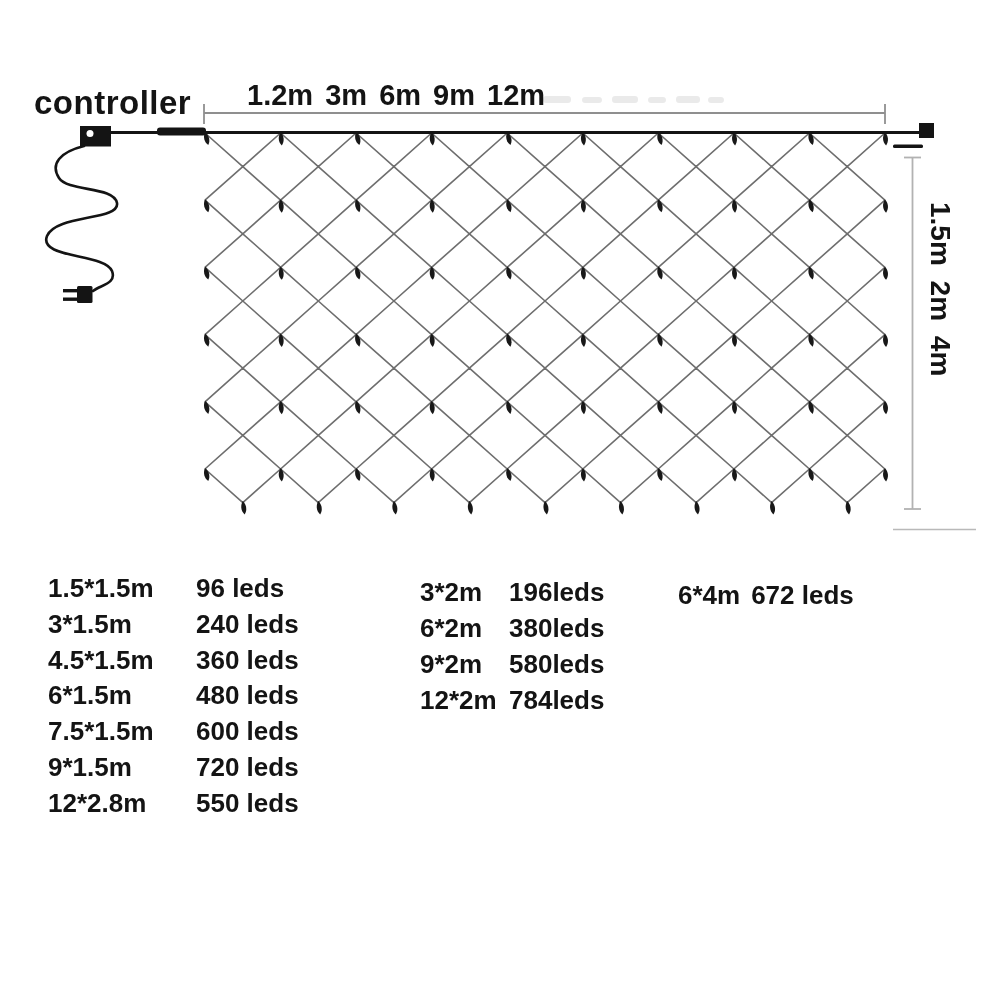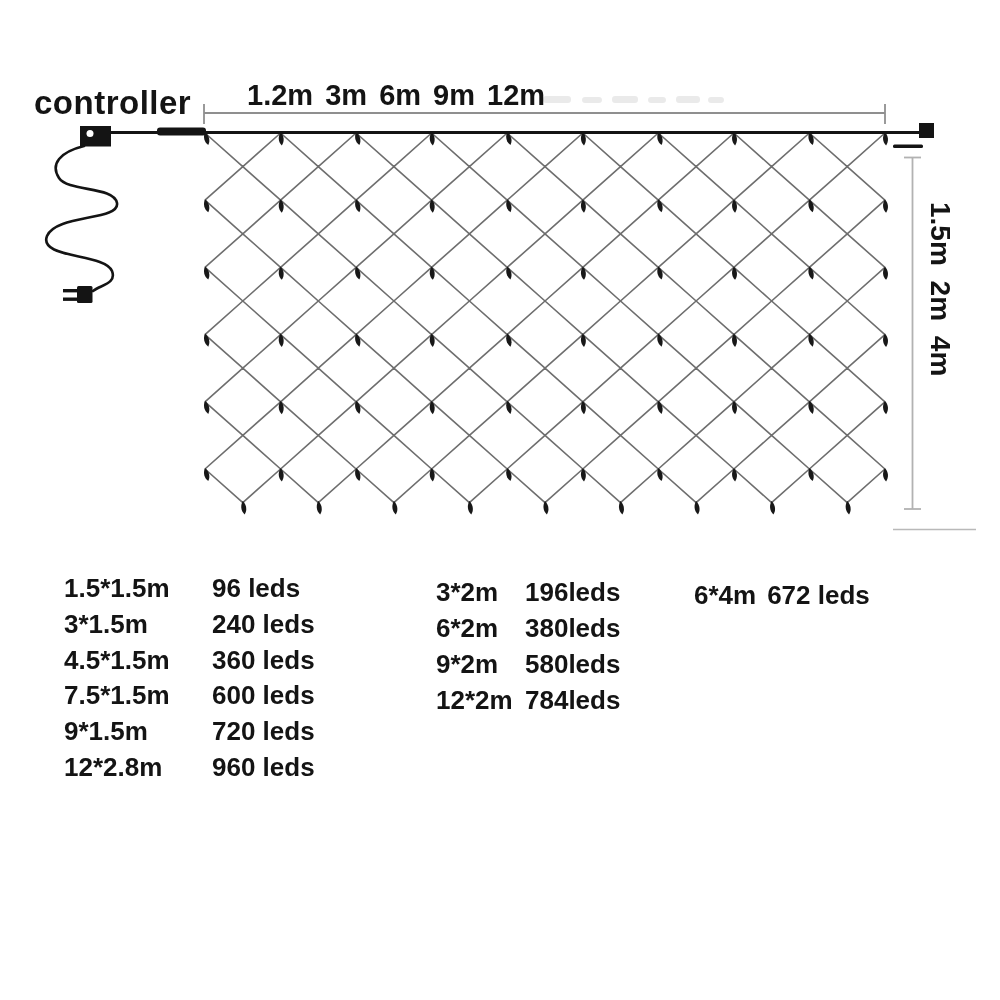--- a/index.html
+++ b/index.html
@@ -29,21 +29,21 @@
   .lbl{position:absolute;font-weight:700;white-space:nowrap;}
   #controller-label{left:34px;top:84px;font-size:33px;letter-spacing:.5px;}
   #width-measure-label{left:247px;top:79px;font-size:29px;word-spacing:4px;}
   #height-measure-label{
     left:956px;top:202px;
     font-size:28px;line-height:32px;word-spacing:7px;
     transform:rotate(90deg);transform-origin:0 0;
   }
 
   .specs{position:absolute;font-weight:700;font-size:26px;}
-  .spec-row{display:flex;align-items:center;margin-left:16px;}
+  .spec-row{display:flex;align-items:center;}
   #spec-col-1{left:48px;top:571px;line-height:35.8px;}
   #spec-col-1 .spec-size{width:148px;}
   #spec-col-2{left:420px;top:574px;line-height:36px;}
   #spec-col-2 .spec-size{min-width:89px;}
   #spec-col-3{left:678px;top:577px;line-height:36px;}
   #spec-col-3 .spec-size{margin-right:11px;}
 </style>
 </head>
 <body>
 
@@ -186,30 +186,34 @@
       </div>
       <div class="spec-row">
         <span class="spec-size">3*1.5m</span>
         <span class="spec-leds">240 leds</span>
       </div>
       <div class="spec-row">
         <span class="spec-size">4.5*1.5m</span>
         <span class="spec-leds">360 leds</span>
       </div>
       <div class="spec-row">
+        <span class="spec-size">6*1.5m</span>
+        <span class="spec-leds">480 leds</span>
+      </div>
+      <div class="spec-row">
         <span class="spec-size">7.5*1.5m</span>
         <span class="spec-leds">600 leds</span>
       </div>
       <div class="spec-row">
         <span class="spec-size">9*1.5m</span>
         <span class="spec-leds">720 leds</span>
       </div>
       <div class="spec-row">
         <span class="spec-size">12*2.8m</span>
-        <span class="spec-leds">960 leds</span>
+        <span class="spec-leds">550 leds</span>
       </div>
     </div>
   <div class="specs" id="spec-col-2">
       <div class="spec-row">
         <span class="spec-size">3*2m</span>
         <span class="spec-leds">196leds</span>
       </div>
       <div class="spec-row">
         <span class="spec-size">6*2m</span>
         <span class="spec-leds">380leds</span>

